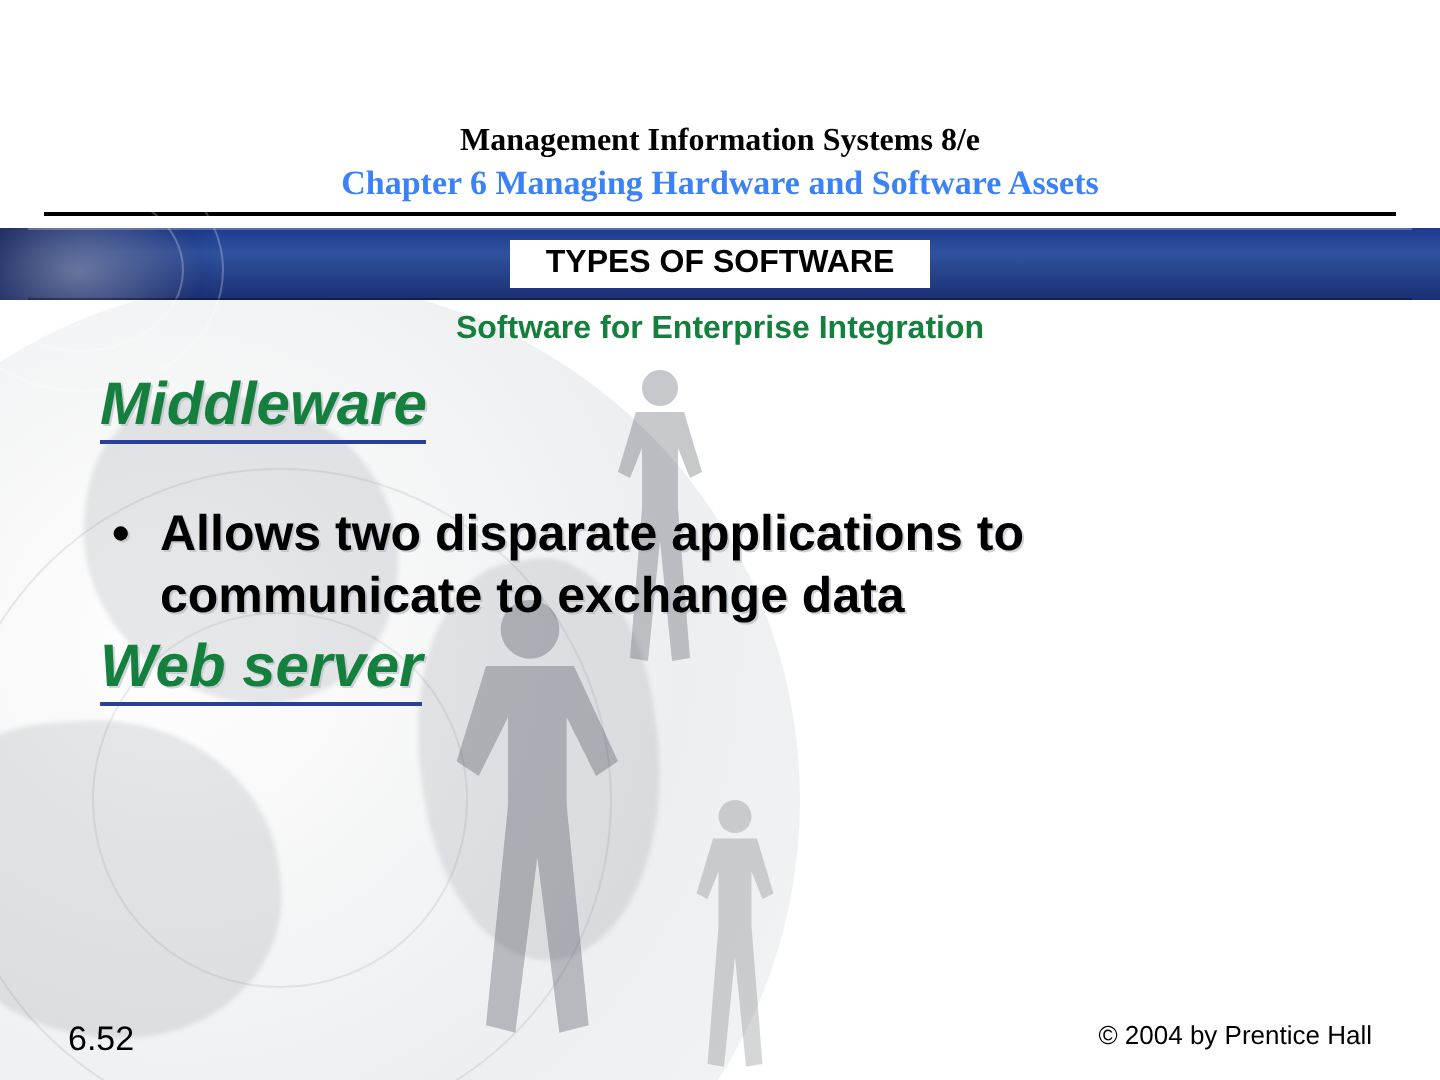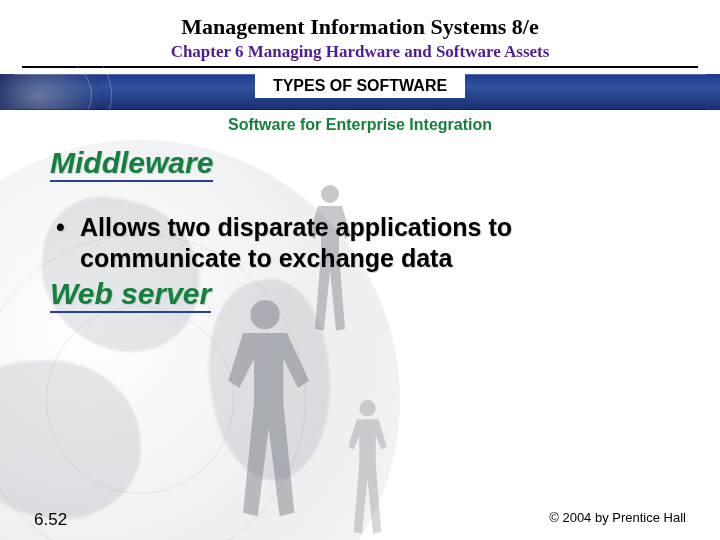--- a/index.html
+++ b/index.html
@@ -56,45 +56,46 @@
   .f3 { left: 340px; top: 400px; width: 55px; opacity: 0.45; }
 
   
   .header {
     position: relative;
     z-index: 2;
     text-align: center;
     padding-top: 14px;
   }
   .book-title {
-    font-size: 22px;
+    font-size: 16px;
     font-weight: bold;
     color: #000;
+    margin-top: 48px;
   }
   .chapter {
     font-size: 17px;
     font-weight: bold;
-    color: #4c1d95;
+    color: #3b82f6;
     margin-top: 2px;
   }
   .hr {
     height: 2px;
     background: #000;
     margin: 4px 22px 0 22px;
   }
 
   
   .blueband {
     position: relative;
     z-index: 1;
     margin-top: 6px;
     height: 36px;
     background: linear-gradient(180deg, #1e3a8f 0%, #30529e 35%, #1a2f73 100%);
     display: flex;
-    align-items: flex-start;
+    align-items: center;
     justify-content: center;
   }
   .blueband-inner {
     position: absolute;
     left: 14px; right: 14px; top: 0; bottom: 0;
     border-top: 1px solid rgba(255,255,255,0.25);
     border-bottom: 1px solid rgba(0,0,0,0.35);
     pointer-events: none;
   }
   .blueband-left {

